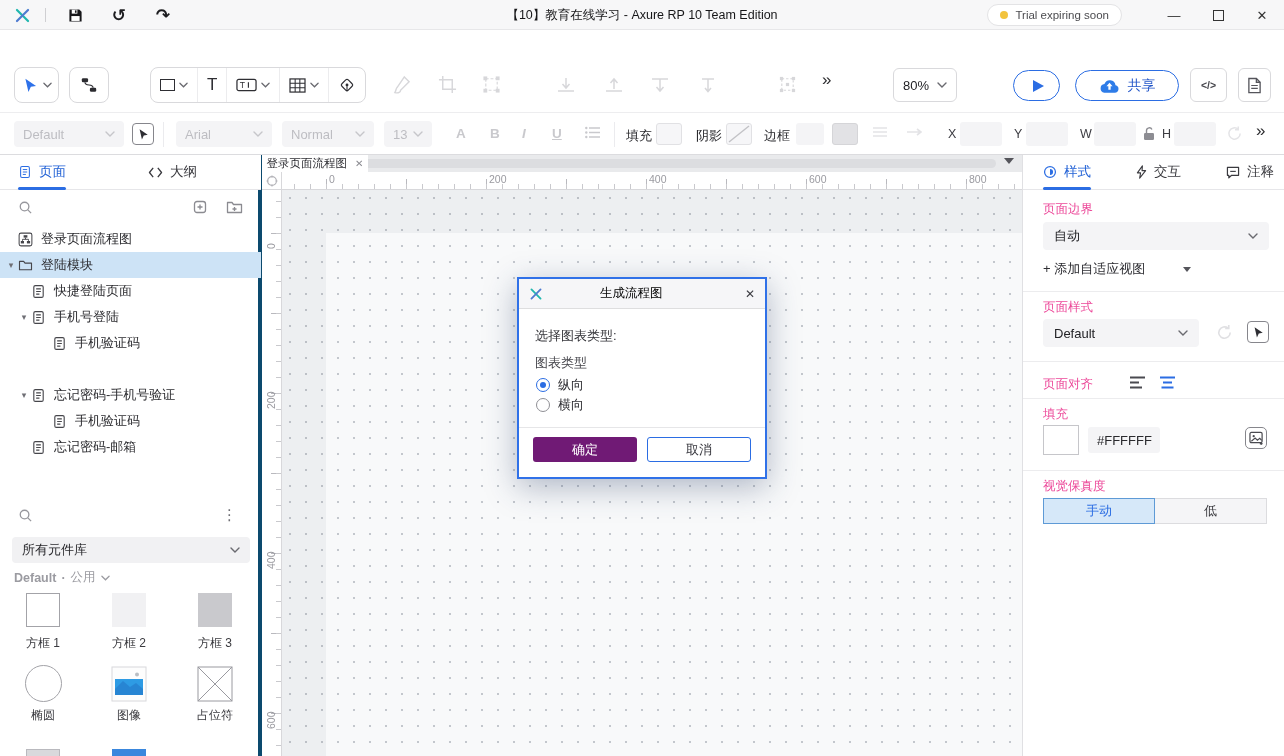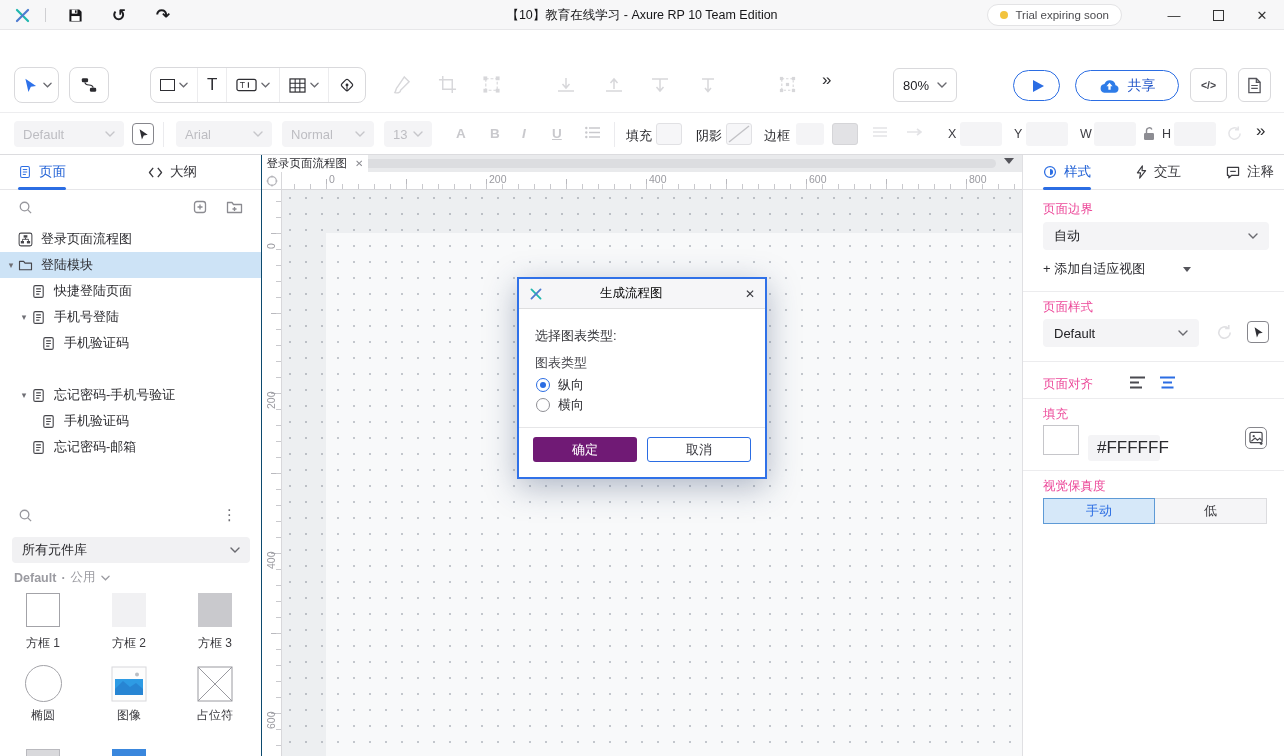--- a/index.html
+++ b/index.html
@@ -50,31 +50,31 @@
   .dd.dis { color:#bdbdc2; }
   .fmt-ic { position:absolute; top:13px; color:#c9c9cd; font-size:13.5px; font-weight:bold; }
   .fmt-lbl { position:absolute; top:14px; font-size:13px; color:#2a2a2e; }
   .swatch { position:absolute; top:10px; width:26px; height:22px; border:1px solid #e1e1e4; border-radius:3px; background:#f6f6f8; }
   .mini-field { position:absolute; top:10px; width:28px; height:22px; background:#f4f4f6; border-radius:3px; }
   .xy-lbl { position:absolute; top:14px; font-size:12.5px; color:#3c3c42; }
   .xy-field { position:absolute; top:9px; width:42px; height:24px; background:#f4f4f6; border-radius:3px; }
   .t2-sep { position:absolute; top:9px; width:1px; height:25px; background:#ebebee; }
 
   
-  #leftpanel { left:0; top:155px; width:262px; height:601px; background:#fff; border-right:1px solid #0c4a6e; }
+  #leftpanel { left:0; top:155px; width:262px; height:601px; background:#fff; border-right:4px solid #0c4a6e; }
   .ptabs { position:absolute; left:0; width:261px; height:35px; border-bottom:1px solid #e6e6e9; background:#fff; }
   .ptab { position:absolute; top:0; height:34px; display:flex; align-items:center; gap:7px; font-size:13.5px; color:#3a3a3f; }
   .ptab.on { color:#2463d6; }
   .ptab.on::after { content:""; position:absolute; left:0; right:0; bottom:-1px; height:3px; background:#2b6de3; border-radius:2px; }
   .ltools { position:absolute; left:0; width:261px; height:36px; }
   .tree-row { position:absolute; left:0; width:261px; height:26px; display:flex; align-items:center; font-size:13px; color:#2b2b2f; }
   .tree-row.sel { background:#cde3f6; }
   .tr-arr { width:14px; text-align:center; font-size:9px; color:#6f6f75; flex:0 0 14px; }
   .tr-ic { flex:0 0 15px; margin-right:8px; color:#46464b; }
-  .d0 { padding-left:4px; } .d1 { padding-left:17px; } .d2 { padding-left:27px; }
+  .d0 { padding-left:4px; } .d1 { padding-left:17px; } .d2 { padding-left:38px; }
   #lib-filter { position:absolute; left:12px; width:238px; height:26px; background:#f1f1f3; border-radius:4px; display:flex; align-items:center; justify-content:space-between; padding:0 10px; font-size:13px; color:#28282c; }
   #lib-group { position:absolute; left:14px; display:flex; align-items:center; gap:5px; font-size:12.5px; color:#9b9ba1; font-weight:bold; }
   .wcell { position:absolute; width:86px; display:flex; flex-direction:column; align-items:center; }
   .wlabel { position:absolute; width:86px; text-align:center; font-size:12px; color:#3a3a3f; }
   .box1 { width:34px; height:34px; border:1px solid #a3a3a8; background:#fff; }
   .box2 { width:34px; height:34px; background:#f1f1f3; }
   .box3 { width:34px; height:34px; background:#c9c9cd; }
   .ellipse { width:37px; height:37px; border:1px solid #a3a3a8; border-radius:50%; background:#fff; }
   .partial { position:absolute; height:8px; width:34px; }
 
@@ -122,21 +122,21 @@
   #rightpanel { left:1022px; top:155px; width:262px; height:601px; background:#fff; border-left:1px solid #e0e0e3; }
   .rp-div { position:absolute; left:0; width:262px; height:1px; background:#ececee; }
   .rp-lbl { position:absolute; left:20px; font-size:12.5px; color:#ec4899; }
   .rp-dd { position:absolute; height:28px; background:#f4f4f6; border-radius:4px; display:flex; align-items:center; justify-content:space-between; padding:0 11px; font-size:13px; color:#222226; }
   .seg { position:absolute; left:20px; top:343px; width:224px; height:26px; display:flex; }
   .seg-opt { width:112px; display:flex; align-items:center; justify-content:center; font-size:13px; }
   .seg-on { background:#d6e8f9; border:1px solid #5e9ad6; color:#2b6de3; }
   .seg-off { background:#f5f5f7; border:1px solid #dcdcdf; border-left:none; color:#3a3a3f; }
   .rsq-btn { position:absolute; width:22px; height:22px; border:1px solid #86868c; border-radius:4px; background:#fff; display:flex; align-items:center; justify-content:center; color:#2e2e33; }
   #fill-swatch { position:absolute; left:20px; top:270px; width:36px; height:30px; border:1px solid #c6c6ca; background:#fff; }
-  #fill-hex { position:absolute; left:65px; top:280px; width:72px; height:26px; background:#f4f4f6; border-radius:3px; display:flex; align-items:center; padding-left:9px; font-size:17px; color:#2a2a2e; }
+  #fill-hex { position:absolute; left:65px; top:272px; width:72px; height:26px; background:#f4f4f6; border-radius:3px; display:flex; align-items:center; padding-left:9px; font-size:13px; color:#2a2a2e; }
   .align-ic { position:absolute; top:221px; }
 </style>
 </head>
 <body>
 
 <svg width="0" height="0" style="position:absolute">
   <defs>
     <linearGradient id="axg" x1="0" y1="0" x2="1" y2="1">
       <stop offset="0" stop-color="#20b7ae"></stop>
         <stop offset="1" stop-color="#7a3ff2"></stop>

